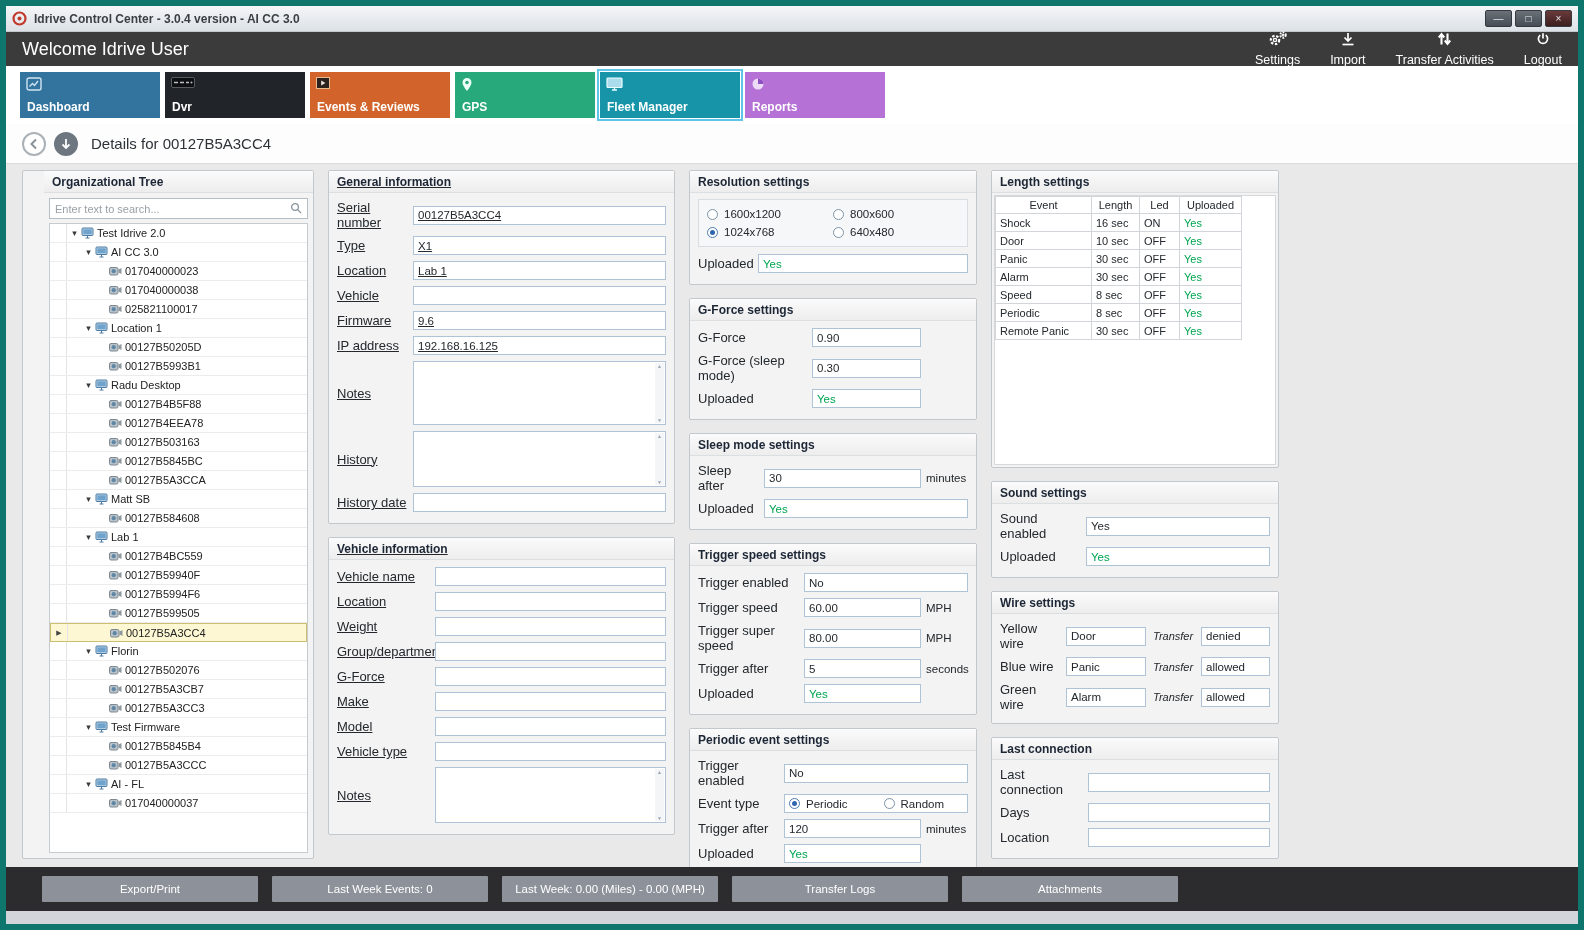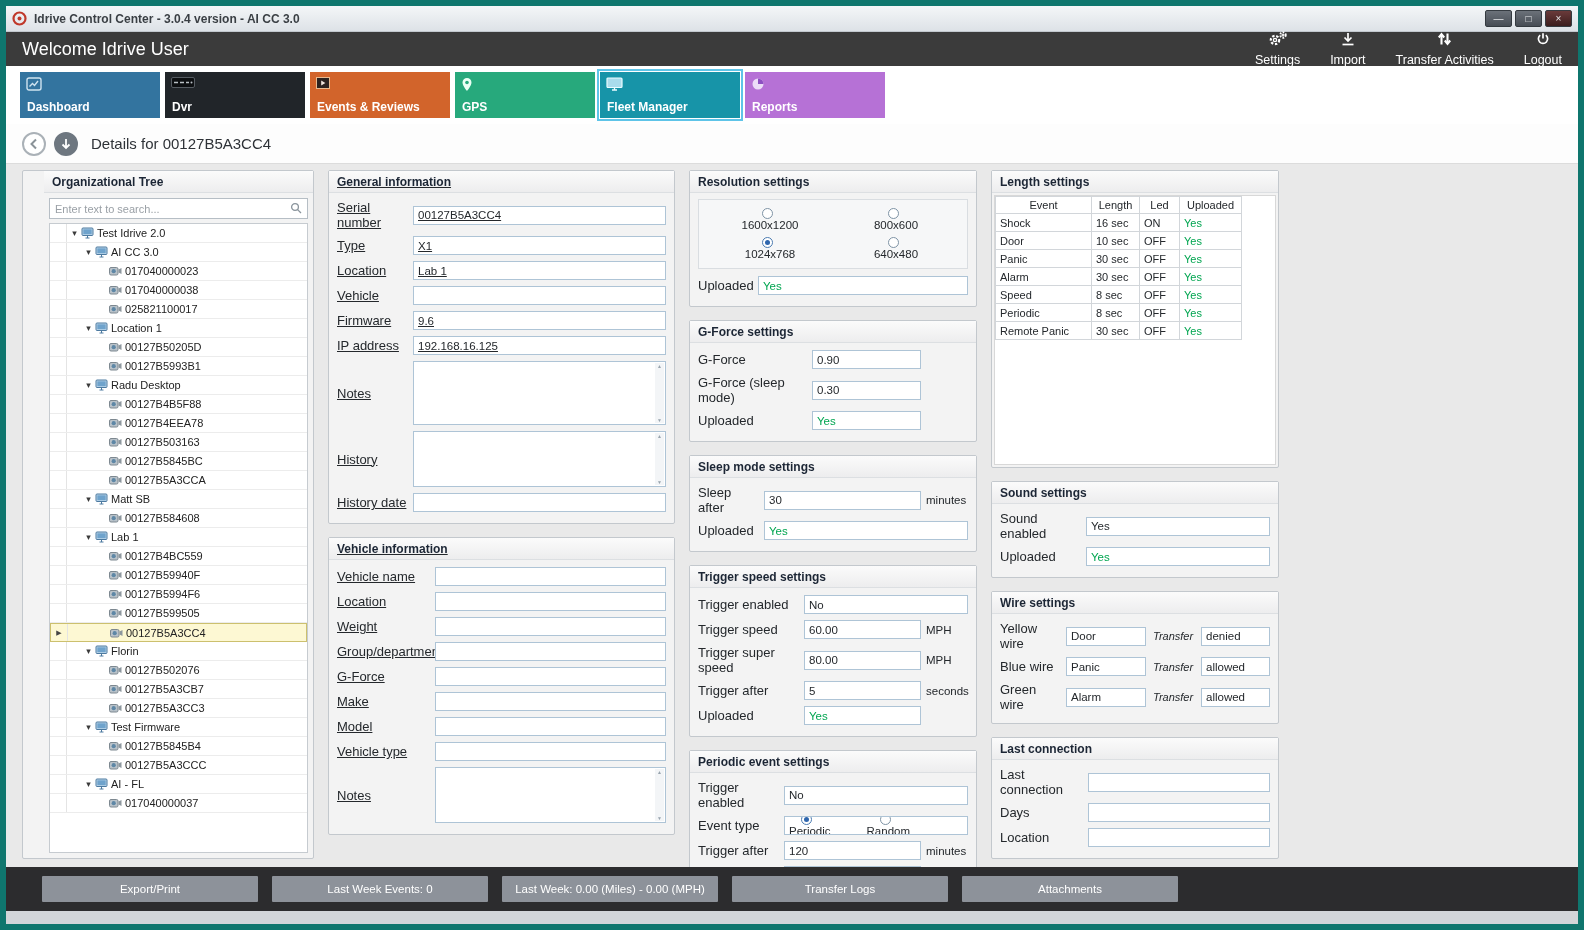--- a/index.html
+++ b/index.html
@@ -64,21 +64,21 @@
   .suffix { width:47px; flex:0 0 auto; padding-left:5px; font-size:11.5px; }
   .green { color:#00a550; }
   .tarea { flex:1; border:1px solid #aec4d6; background:#fff; position:relative; cursor:text; }
   .tascroll { position:absolute; top:1px; bottom:1px; right:1px; width:9px; display:flex; flex-direction:column; justify-content:space-between; align-items:center; font-size:5px; color:#98a4ae; background:#f3f5f7; cursor:pointer; }
 
   .p-gen .flabel{width:76px;} .p-veh .flabel{width:98px;} .p-res .flabel{width:60px;}
   .p-gf .flabel{width:114px;} .p-sleep .flabel{width:66px;} .p-trig .flabel{width:106px;}
   .p-per .flabel{width:86px;} .p-sound .flabel{width:86px;} .p-wire .flabel{width:66px;} .p-last .flabel{width:88px;}
 
   .res-grid { display:grid; grid-template-columns:1fr 1fr; padding:5px 8px; margin:2px 2px 4px; border:1px solid #d9dde1; background:#f6f7f8; }
-  .ropt { display:flex; align-items:center; font-size:11.5px; padding:3px 0; cursor:pointer;flex-direction:column; }
+  .ropt { display:flex; align-items:center; font-size:11.5px; padding:3px 0; cursor:pointer; }
   .radio { width:11px; height:11px; border:1px solid #7e93a5; border-radius:50%; background:#fff; margin-right:6px; position:relative; flex:0 0 auto; }
   .radio.checked { border-color:#4a7ab0; }
   .radio.checked::after { content:""; position:absolute; left:2px; top:2px; width:5px; height:5px; border-radius:50%; background:#2f66ad; }
   .etype { gap:36px; }
   .etype .ropt { padding:0; }
 
   
   .p-len { height:300px; }
   .p-len .len-wrap { background:#fff; border:1px solid #d8d8d8; margin:2px; flex:1; overflow:hidden; }
   .lrow { display:grid; grid-template-columns:96px 48px 40px 62px; width:247px; border-left:1px solid #d2d6da; }

